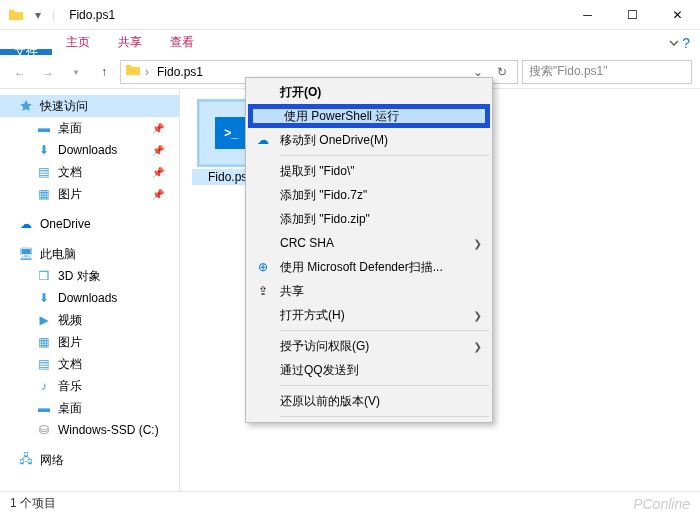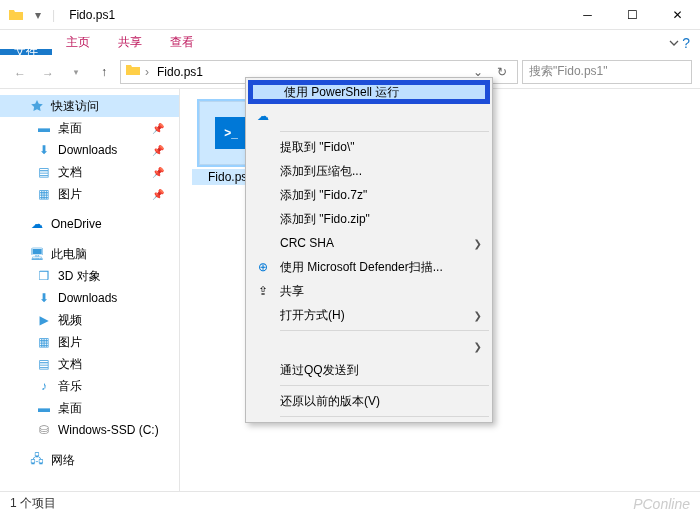--- a/index.html
+++ b/index.html
@@ -21,21 +21,21 @@
 .nav-btn { width: 24px; height: 24px; display: flex; align-items: center; justify-content: center; color: #999; }
 .nav-btn.active { color: #333; }
 .addr-box { flex: 1; height: 24px; border: 1px solid #ccc; display: flex; align-items: center; padding: 0 4px; gap: 4px; }
 .addr-box .crumb { padding: 0 4px; }
 .addr-box .sep { color: #888; }
 .addr-right { display: flex; align-items: center; gap: 2px; margin-left: auto; }
 .search-box { width: 170px; height: 24px; border: 1px solid #ccc; display: flex; align-items: center; padding: 0 6px; color: #888; }
 
 .body-area { display: flex; height: calc(100% - 30px - 25px - 34px - 24px); }
 .sidebar { width: 180px; border-right: 1px solid #e5e5e5; overflow-y: auto; padding: 6px 0; }
-.sb-item { display: flex; align-items: center; height: 22px; padding-left: 29px; gap: 6px; position: relative; }
+.sb-item { display: flex; align-items: center; height: 22px; padding-left: 18px; gap: 6px; position: relative; }
 .sb-item.nested { padding-left: 36px; }
 .sb-item .pin { position: absolute; right: 14px; color: #888; font-size: 10px; }
 .sb-header { background: #cce8ff; }
 .sb-icon { width: 16px; height: 16px; display: inline-flex; align-items: center; justify-content: center; }
 .sb-spacer { height: 8px; }
 
 .content { flex: 1; position: relative; padding: 12px; }
 .file-item { width: 78px; text-align: center; }
 .file-thumb { width: 64px; height: 64px; margin: 0 auto 4px; border: 1px solid #b8d6f0; background: linear-gradient(#fff 60%, #eaf3fb); position: relative; display: flex; align-items: center; justify-content: center; }
 .file-thumb .ps-badge { width: 32px; height: 32px; background: #0078d7; display: flex; align-items: center; justify-content: center; color: #fff; font-weight: bold; }
@@ -195,32 +195,33 @@
     </div>
   </div>
 </div>
 
 <div class="statusbar">
   <span>1 个项目</span>
   <span class="wmark">PConline</span>
 </div>
 
 <div class="ctx-menu">
+  <div class="ctx-item bold">
+      <span>打开(O)</span>
+    </div>
   <div class="ctx-item hover">
       <span>使用 PowerShell 运行</span>
     </div>
   <div class="ctx-item">
       <span class="ctx-icon" style="color:#0078d7">☁</span>
+      <span>移动到 OneDrive(M)</span>
     </div>
   <div class="ctx-sep"></div>
   <div class="ctx-item">
       <span>提取到 "Fido\"</span>
-    </div>
-  <div class="ctx-item">
-      <span>添加到压缩包...</span>
     </div>
   <div class="ctx-item">
       <span>添加到 "Fido.7z"</span>
     </div>
   <div class="ctx-item">
       <span>添加到 "Fido.zip"</span>
     </div>
   <div class="ctx-item">
       <span>CRC SHA</span>
       <span class="ctx-arrow">❯</span>
@@ -232,20 +233,21 @@
   <div class="ctx-item">
       <span class="ctx-icon">⇪</span>
       <span>共享</span>
     </div>
   <div class="ctx-item">
       <span>打开方式(H)</span>
       <span class="ctx-arrow">❯</span>
     </div>
   <div class="ctx-sep"></div>
   <div class="ctx-item">
+      <span>授予访问权限(G)</span>
       <span class="ctx-arrow">❯</span>
     </div>
   <div class="ctx-item">
       <span>通过QQ发送到</span>
     </div>
   <div class="ctx-sep"></div>
   <div class="ctx-item">
       <span>还原以前的版本(V)</span>
     </div>
   <div class="ctx-sep"></div>

